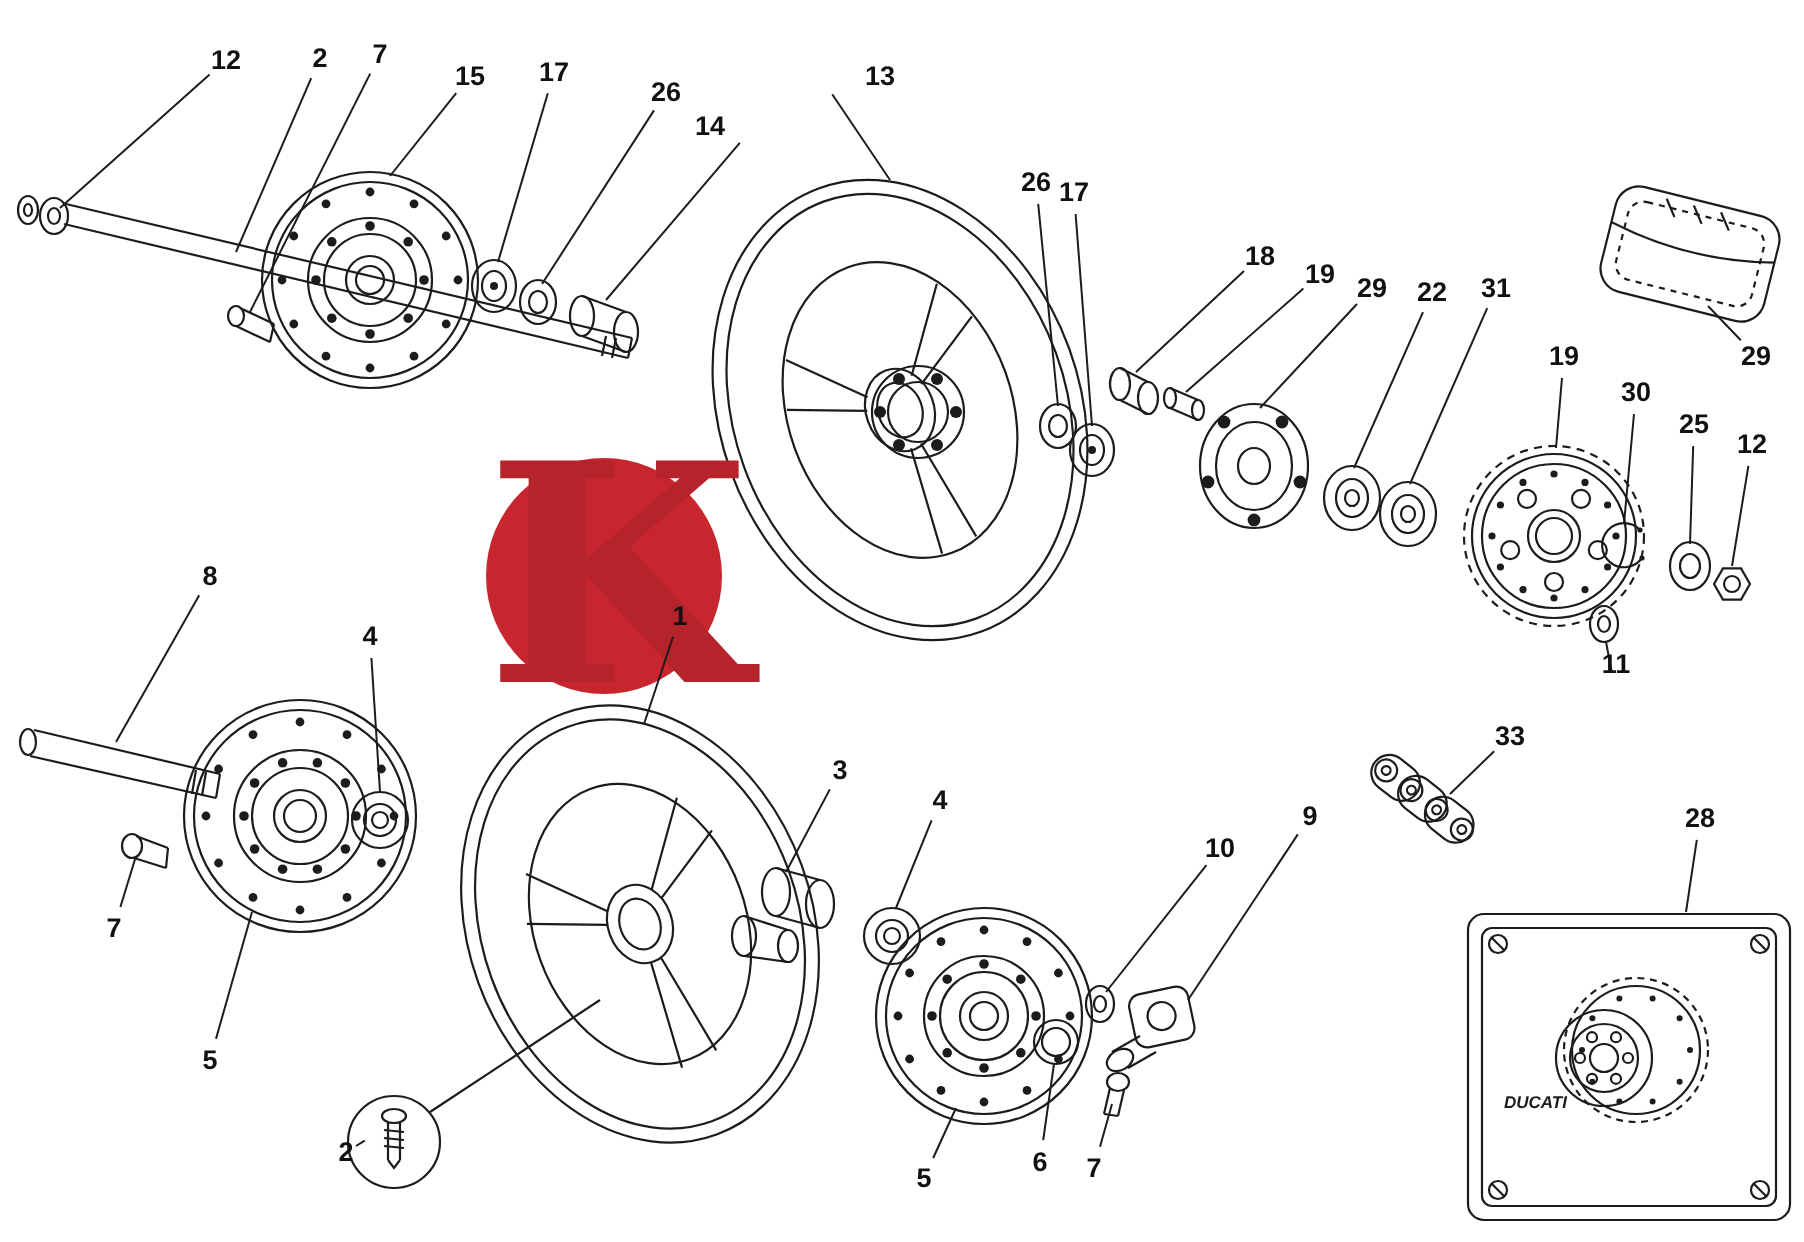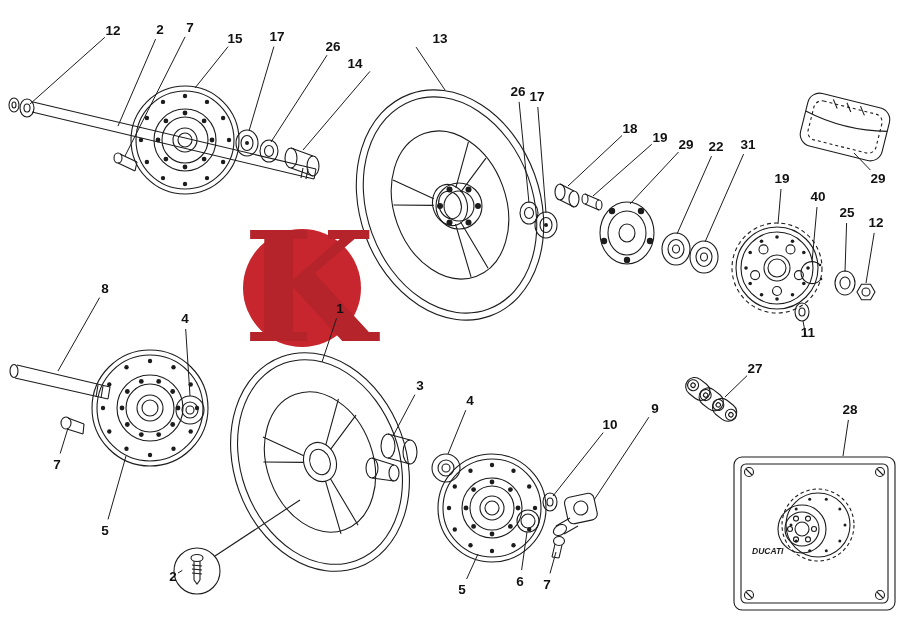--- a/index.html
+++ b/index.html
@@ -458,26 +458,26 @@
       <div class="callout" style="left: 410px; top: 38px; margin-left: 30px;">13</div>
       <div class="callout" style="left: 355px; top: 63px;">14</div>
       <div class="callout" style="left: 518px; top: 91px;">26</div>
       <div class="callout" style="left: 537px; top: 96px;">17</div>
       <div class="callout" style="left: 630px; top: 128px;">18</div>
       <div class="callout" style="left: 660px; top: 137px;">19</div>
       <div class="callout" style="left: 686px; top: 144px;">29</div>
       <div class="callout" style="left: 716px; top: 146px;">22</div>
       <div class="callout" style="left: 748px; top: 144px;">31</div>
       <div class="callout" style="left: 782px; top: 178px;">19</div>
-      <div class="callout" style="left: 818px; top: 196px;">40</div>
+      <div class="callout" style="left: 818px; top: 196px;">30</div>
       <div class="callout" style="left: 847px; top: 212px;">25</div>
       <div class="callout" style="left: 876px; top: 222px;">12</div>
       <div class="callout" style="left: 878px; top: 178px;">29</div>
       <div class="callout" style="left: 808px; top: 332px;">11</div>
-      <div class="callout" style="left: 755px; top: 368px;">27</div>
+      <div class="callout" style="left: 755px; top: 368px;">33</div>
       <div class="callout" style="left: 105px; top: 288px;">8</div>
       <div class="callout" style="left: 185px; top: 318px;">4</div>
       <div class="callout" style="left: 340px; top: 308px;">1</div>
       <div class="callout" style="left: 420px; top: 385px;">3</div>
       <div class="callout" style="left: 470px; top: 400px;">4</div>
       <div class="callout" style="left: 610px; top: 424px;">10</div>
       <div class="callout" style="left: 655px; top: 408px;">9</div>
       <div class="callout" style="left: 850px; top: 409px;">28</div>
       <div class="callout" style="left: 57px; top: 464px;">7</div>
       <div class="callout" style="left: 105px; top: 530px;">5</div>

